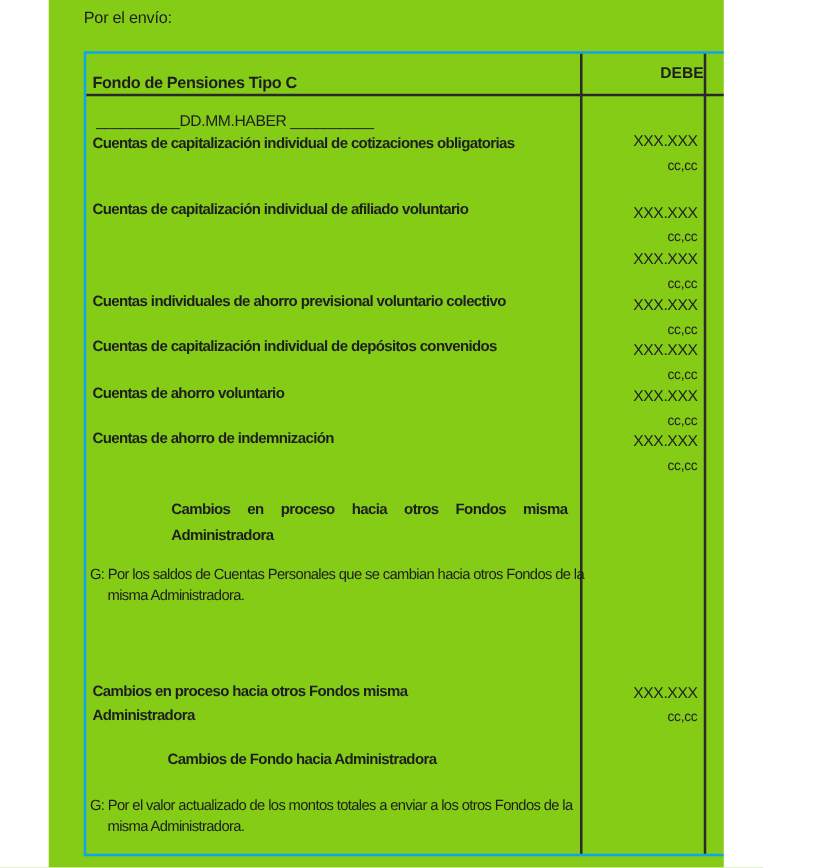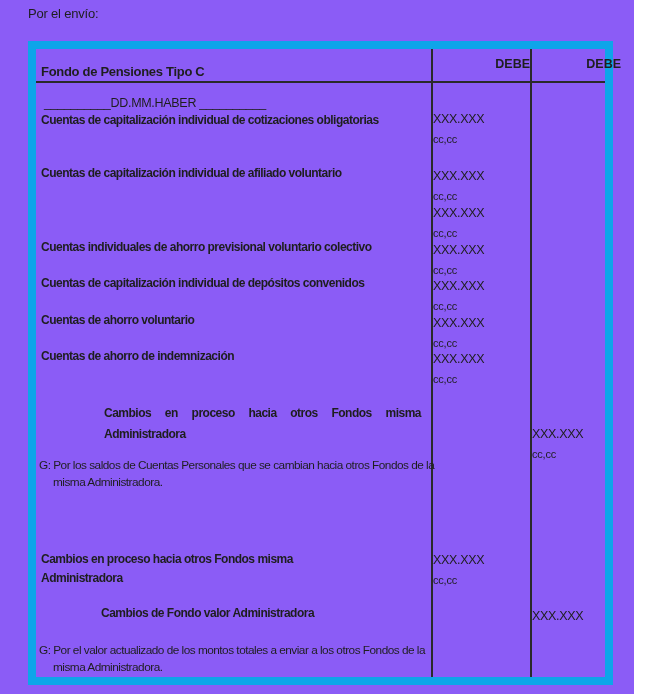--- a/index.html
+++ b/index.html
@@ -4,39 +4,40 @@
 <style>
   html, body {
     margin: 0;
     padding: 0;
     background: #ffffff;
     font-family: "Liberation Sans", sans-serif;
     color: #1e1e1e;
   }
   .page {
     position: relative;
-    width: 634px;
+    width: 540px;
     height: 694px;
-    background: #8b5cf6;
+    background: #84cc16;
     overflow: hidden;
+    margin-left: 39px;
   }
   .intro {
     position: absolute;
     left: 28px;
     top: 6px;
     font-size: 13px;
     letter-spacing: -0.2px;
   }
   .tbl {
     position: absolute;
     left: 28px;
     top: 41px;
     width: 585px;
     height: 644px;
-    border: 8px solid #0ea5e9;
+    border: 2px solid #0ea5e9;
     box-sizing: border-box;
   }
   .vline {
     position: absolute;
     top: 0;
     bottom: 0;
     width: 0;
     border-left: 2px solid #2a2a2a;
   }
   .vline-1 { left: 395px; }
@@ -139,21 +140,21 @@
     line-height: 17px;
     padding-left: 14px;
     text-indent: -14px;
     box-sizing: content-box;
   }
   .gloss-1 { top: 408px; }
   .gloss-2 { top: 593px; }
 
   .amt {
     position: absolute;
-    text-align: left;
+    text-align: right;
   }
   .amt-debe { left: 397px; width: 92px; }
   .amt-haber { left: 496px; width: 82px; }
   .amt-main {
     font-size: 12.5px;
     letter-spacing: -0.3px;
     line-height: 20px;
   }
   .amt-cents {
     font-size: 11px;
@@ -234,21 +235,21 @@
 
     <div class="gloss gloss-1">G: Por los saldos de Cuentas Personales que se cambian hacia otros Fondos de la misma Administradora.</div>
 
 
     <div class="debit-entry-2">Cambios en proceso hacia otros Fondos misma Administradora</div>
     <div class="amt amt-debe a-debit2">
       <div class="amt-main">XXX.XXX</div>
       <div class="amt-cents">cc,cc</div>
     </div>
 
-    <div class="credit-entry-2">Cambios de Fondo valor Administradora</div>
+    <div class="credit-entry-2">Cambios de Fondo hacia Administradora</div>
     <div class="amt amt-haber a-credit2">
       <div class="amt-main">XXX.XXX</div>
     </div>
 
     <div class="gloss gloss-2">G: Por el valor actualizado de los montos totales a enviar a los otros Fondos de la misma Administradora.</div>
 
   </div>
 </div>
 
 </body></html>

